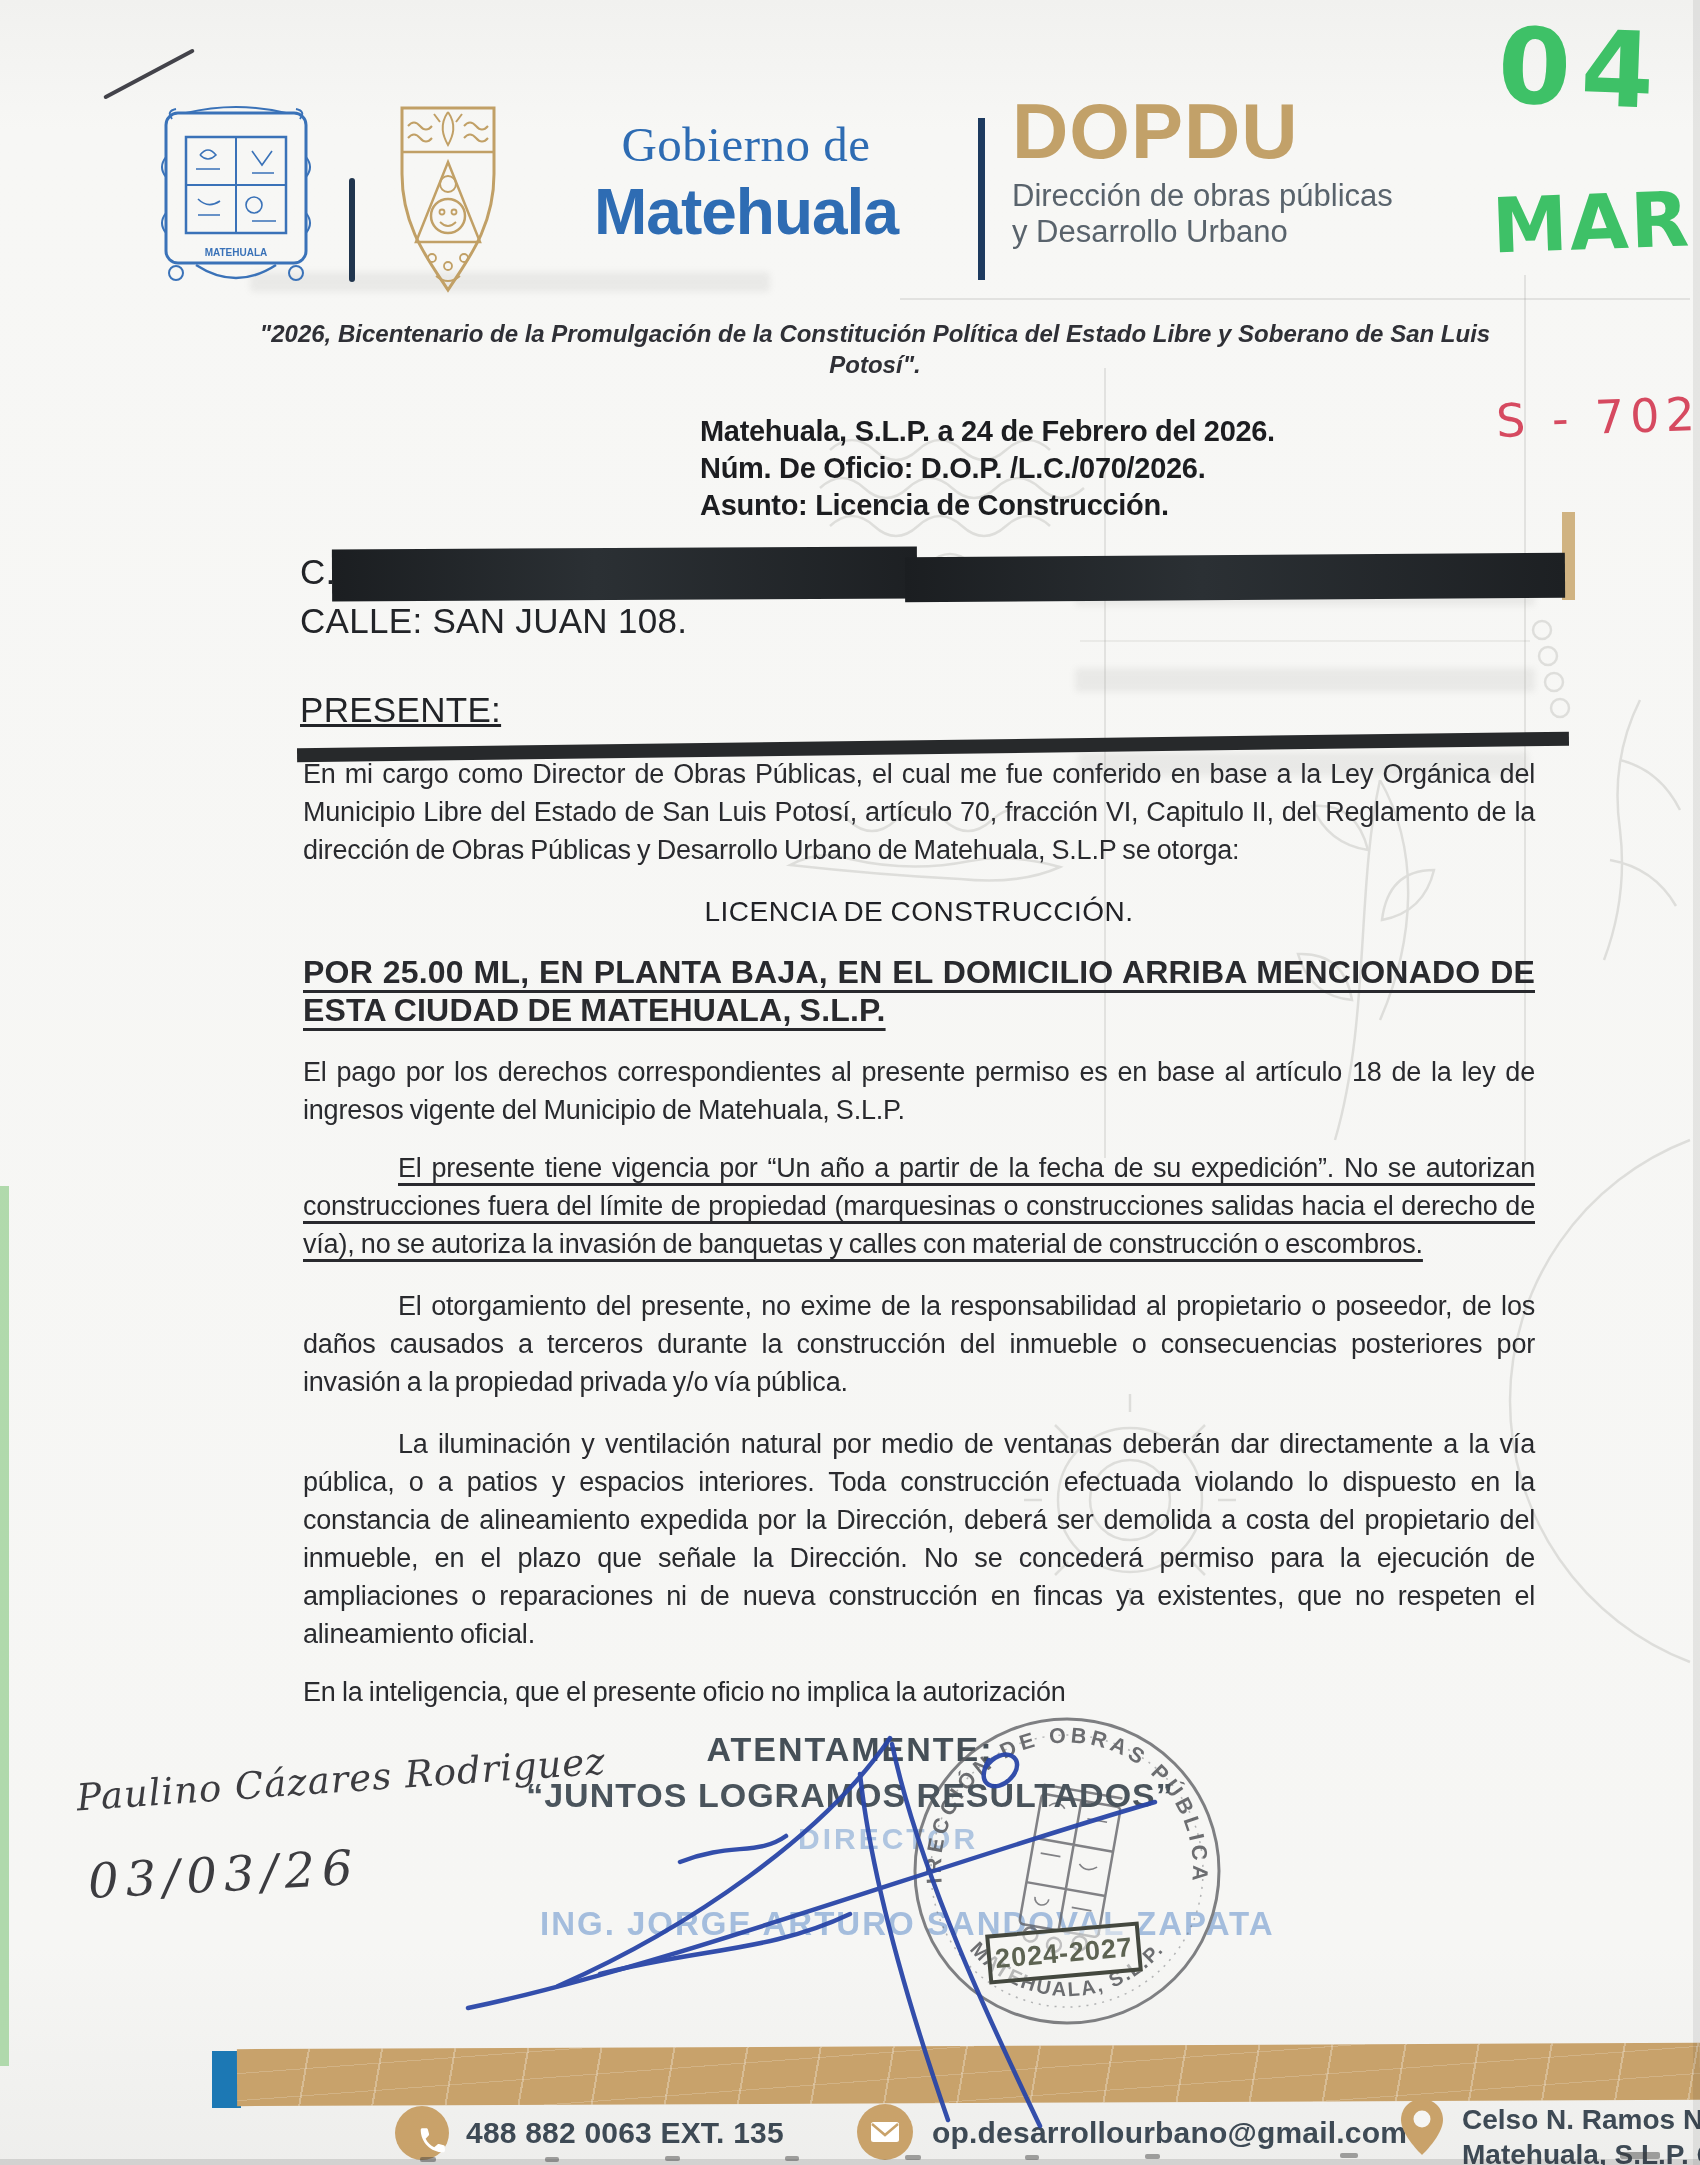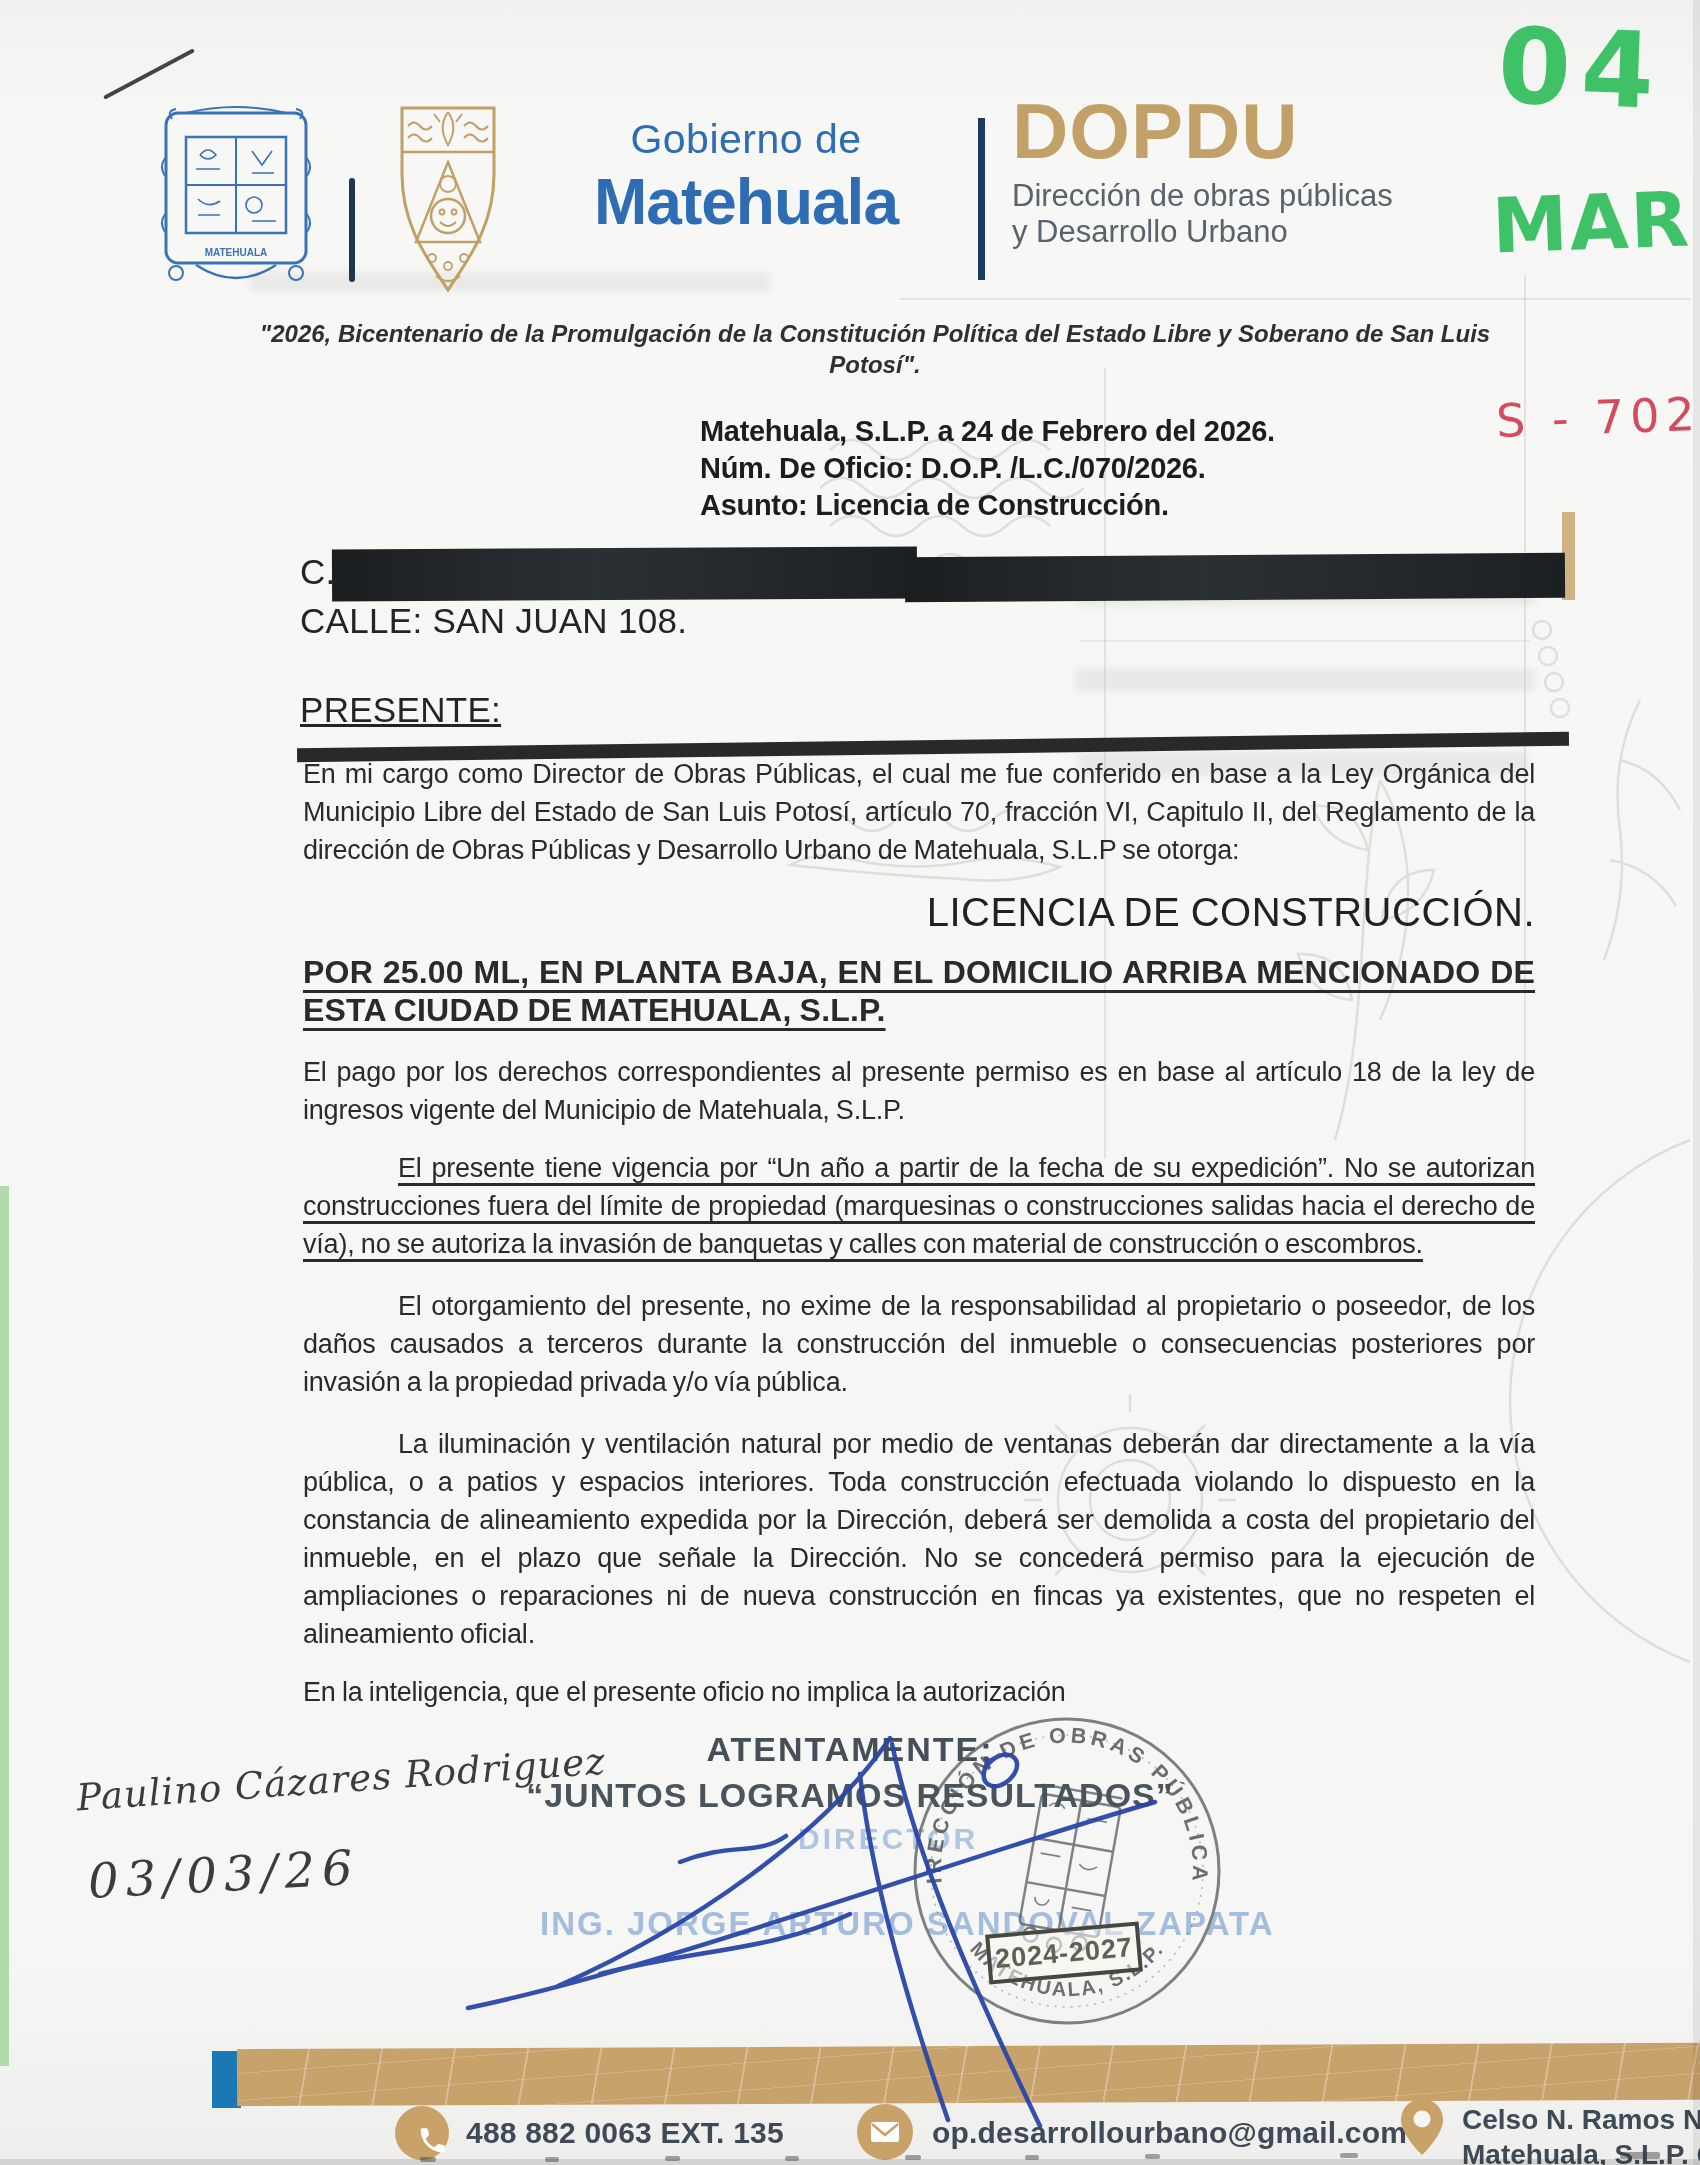--- a/index.html
+++ b/index.html
@@ -29,21 +29,21 @@
   .hand-name{position:absolute;left:76px;top:1758px;font-family:"DejaVu Serif",serif;font-style:italic;
              font-size:37px;letter-spacing:1px;color:#3c3c40;transform:rotate(-4deg);white-space:nowrap;}
   .hand-date{position:absolute;left:88px;top:1846px;font-family:"DejaVu Serif",serif;font-style:italic;
              font-size:48px;letter-spacing:7px;color:#3c3c40;transform:rotate(-3deg);}
 
   
   .crest-blue{position:absolute;left:152px;top:103px;width:168px;height:192px;}
   .hdr-div1{position:absolute;left:349px;top:178px;width:6px;height:104px;background:#20354e;border-radius:3px;}
   .crest-gold{position:absolute;left:392px;top:100px;width:112px;height:205px;}
   .org-block{position:absolute;left:520px;top:116px;width:452px;text-align:center;color:#2e6cb3;}
-  .org-l1{font-size:41px;letter-spacing:.5px;}
+  .org-l1{font-size:49px;letter-spacing:.5px;font-family:Liberation Serif, serif;}
   .org-l2{font-size:64px;font-weight:bold;letter-spacing:-1px;margin-top:2px;}
   .hdr-div2{position:absolute;left:978px;top:118px;width:7px;height:162px;background:#1d3a5f;}
   .dept-block{position:absolute;left:1012px;top:92px;}
   .dept-acy{font-size:78px;font-weight:bold;letter-spacing:1px;color:#c2a169;line-height:1;}
   .dept-l{font-size:31px;color:#59636c;line-height:36px;}
   .motto{position:absolute;left:255px;top:318px;width:1240px;text-align:center;
          font-size:24px;font-weight:bold;font-style:italic;color:#2f3036;line-height:31px;}
 
   
   .meta{position:absolute;left:700px;top:413px;width:780px;text-align:left;
@@ -54,21 +54,21 @@
   .redact{position:absolute;background:linear-gradient(90deg,#1b1e21,#2b3034 45%,#1d2023);}
   .bar1{left:332px;top:548px;width:585px;height:52px;transform:rotate(-.3deg);}
   .bar2{left:905px;top:555px;width:660px;height:45px;transform:rotate(-.4deg);}
   .present-bar{position:absolute;left:297px;top:740px;width:1272px;height:14px;background:#27292b;
                transform:rotate(-.75deg);}
 
   
   .body{position:absolute;left:303px;top:738px;width:1232px;font-size:27px;line-height:38px;
         color:#292a2e;text-align:justify;letter-spacing:-.2px;word-spacing:-1px;}
   .body p{margin:17px 0 24px;}
-  .lic-title{text-align:right;font-size:40px;letter-spacing:.5px;color:#202126;margin-bottom:22px !important;}
+  .lic-title{text-align:center;font-size:28px;letter-spacing:.5px;color:#202126;margin-bottom:22px !important;}
   .lic-scope{font-size:32px;font-weight:bold;letter-spacing:.2px;text-decoration:underline;
              text-decoration-thickness:3px;text-underline-offset:7px;}
   .u{text-decoration:underline;text-decoration-thickness:2.5px;text-underline-offset:6px;}
   .ind{text-indent:95px;}
   .mb20{margin-bottom:20px !important;}
 
   
   .atent{position:absolute;left:590px;top:1730px;width:520px;text-align:center;
          font-size:34px;font-weight:bold;letter-spacing:2px;color:#454f57;}
   .slogan{position:absolute;left:470px;top:1776px;width:760px;text-align:center;

